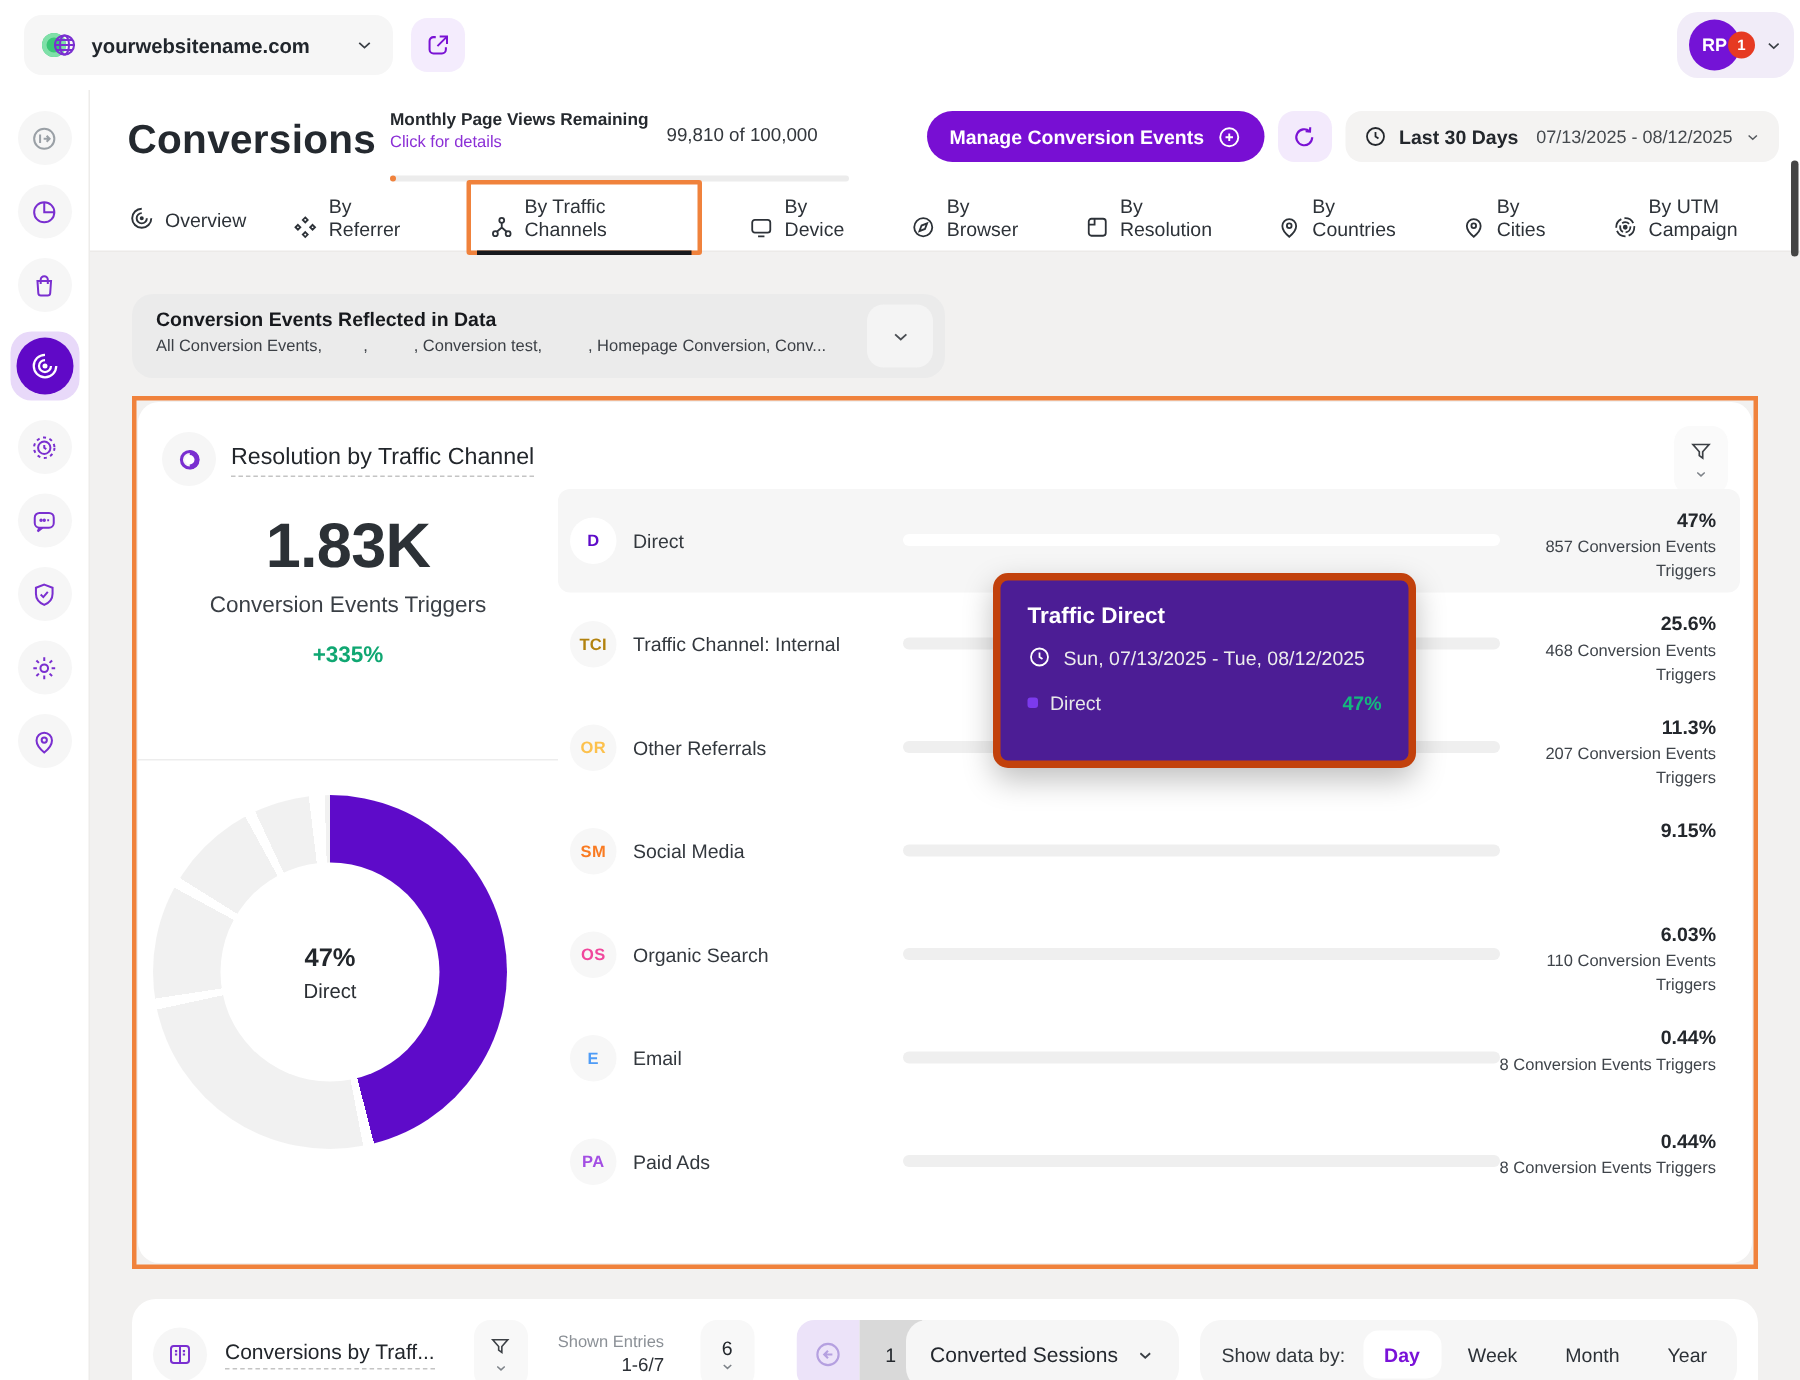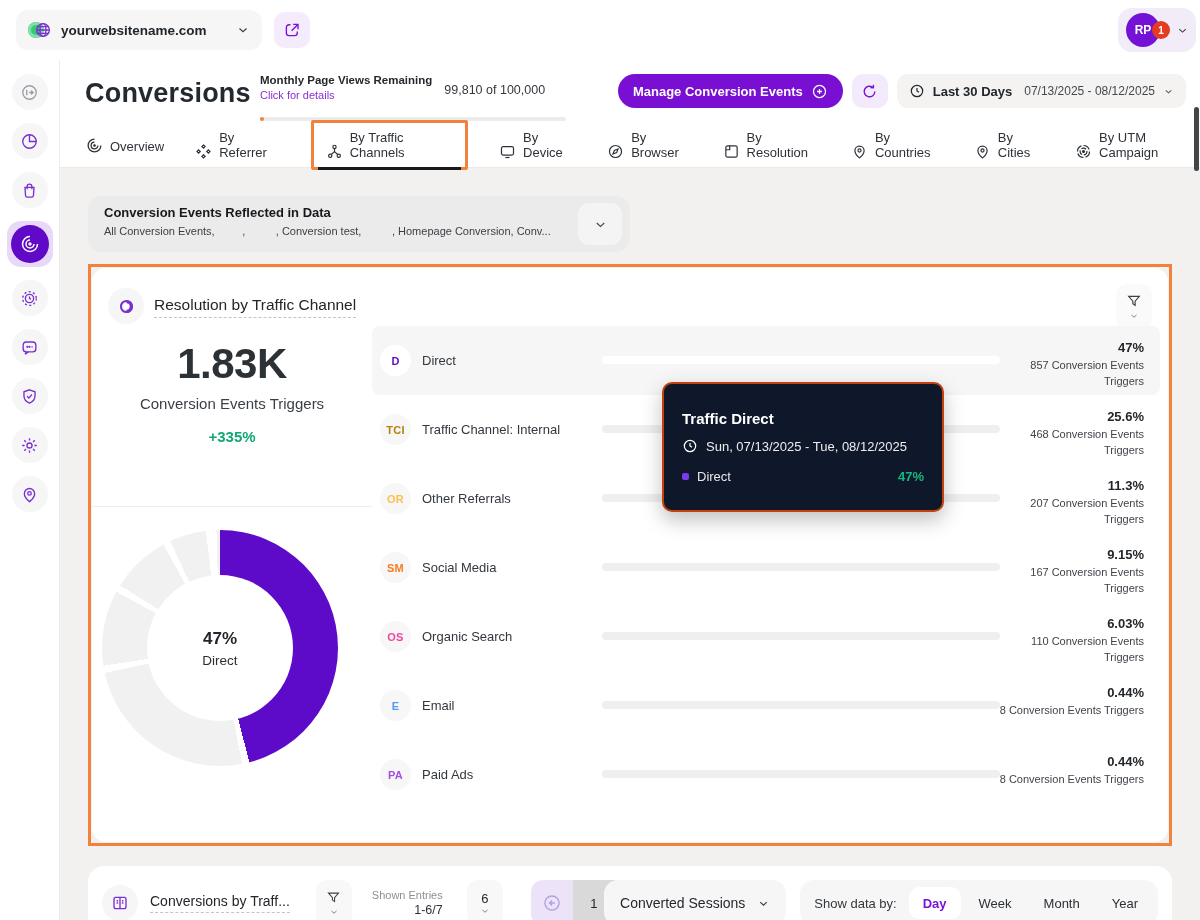--- a/index.html
+++ b/index.html
@@ -103,22 +103,22 @@
     font-size:11px; font-weight:700; display:flex; align-items:center; justify-content:center; letter-spacing:.2px; }
   .row.hl .badge { background:#fff; }
   .row-label { position:absolute; left:50px; top:27px; font-size:13px; color:#33383e; }
   .track { position:absolute; left:230px; top:30px; width:398px; height:8px; border-radius:4px; background:#efefef; }
   .row.hl .track { background:#fff; }
   .bar-fill { height:8px; border-radius:4px; }
   .row-stats { position:absolute; right:16px; top:12px; width:150px; text-align:right; }
   .row-pct { font-size:13px; font-weight:700; color:#23272c; }
   .row-count { font-size:11px; color:#3f444a; line-height:1.42; margin-top:2px; }
 
-  .tooltip { position:absolute; left:602px; top:322px; width:282px; height:130px; background:#0f172a; border:2px solid #c2410c;
-    border-radius:10px; padding:26px 18px; z-index:5; box-shadow:0 8px 20px rgba(0,0,0,.25); }
+  .tooltip { position:absolute; left:602px; top:322px; width:282px; height:130px; background:#4c1d95; border:5px solid #c2410c;
+    border-radius:10px; padding:15px 18px; z-index:5; box-shadow:0 8px 20px rgba(0,0,0,.25); }
   .tooltip-title { font-size:15px; font-weight:700; color:#fff; }
   .tooltip-date { display:flex; align-items:flex-end; gap:8px; margin-top:11px; font-size:13px; color:#ededed; }
   .tooltip-row { display:flex; align-items:center; gap:8px; margin-top:15px; font-size:13px; color:#e8e8e8; }
   .tooltip-dot { width:7px; height:7px; border-radius:2px; background:#7c3aed; }
   .tooltip-value { margin-left:auto; font-size:13px; font-weight:700; color:#14b87d; }
 
   
   .bottom-card { position:absolute; left:28px; top:806px; width:1084px; height:114px; background:#fff; border-radius:16px; }
   .bc-left { position:absolute; left:14px; top:14px; display:flex; align-items:center; gap:12px; }
   .bc-icon { width:36px; height:36px; border-radius:50%; background:#f6f6f6; display:flex; align-items:center; justify-content:center; }
@@ -487,21 +487,20 @@
             <span class="row-pct">11.3%</span>
             <div class="row-count">207 Conversion Events Triggers</div>
           </span>
         </div>
         <div class="row">
           <span class="badge" style="color: rgb(249, 123, 34);">SM</span>
           <span class="row-label">Social Media</span>
           <span class="track"><span class="bar-fill" style="width: 9.15%; background: rgb(249, 123, 34);"></span></span>
           <span class="row-stats">
             <span class="row-pct">9.15%</span>
-            <div class="row-count">167 Conversion Events Triggers</div>
           </span>
         </div>
         <div class="row">
           <span class="badge" style="color: rgb(240, 71, 156);">OS</span>
           <span class="row-label">Organic Search</span>
           <span class="track"><span class="bar-fill" style="width: 6.03%; background: rgb(240, 71, 156);"></span></span>
           <span class="row-stats">
             <span class="row-pct">6.03%</span>
             <div class="row-count">110 Conversion Events Triggers</div>
           </span>

